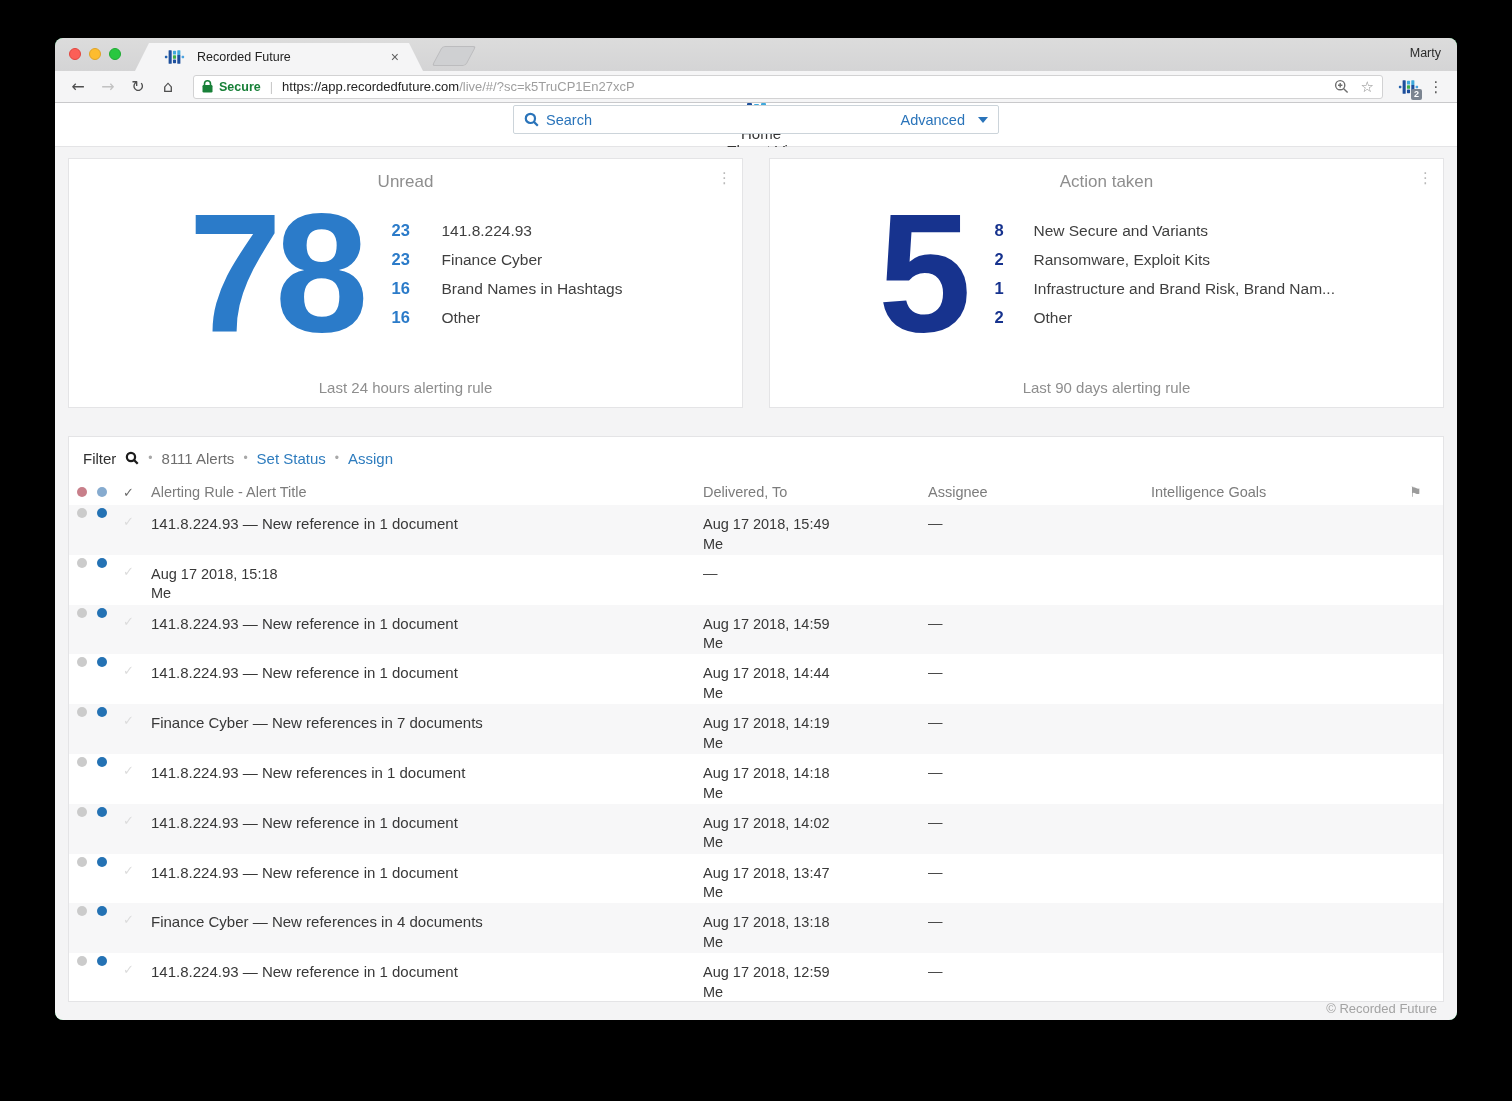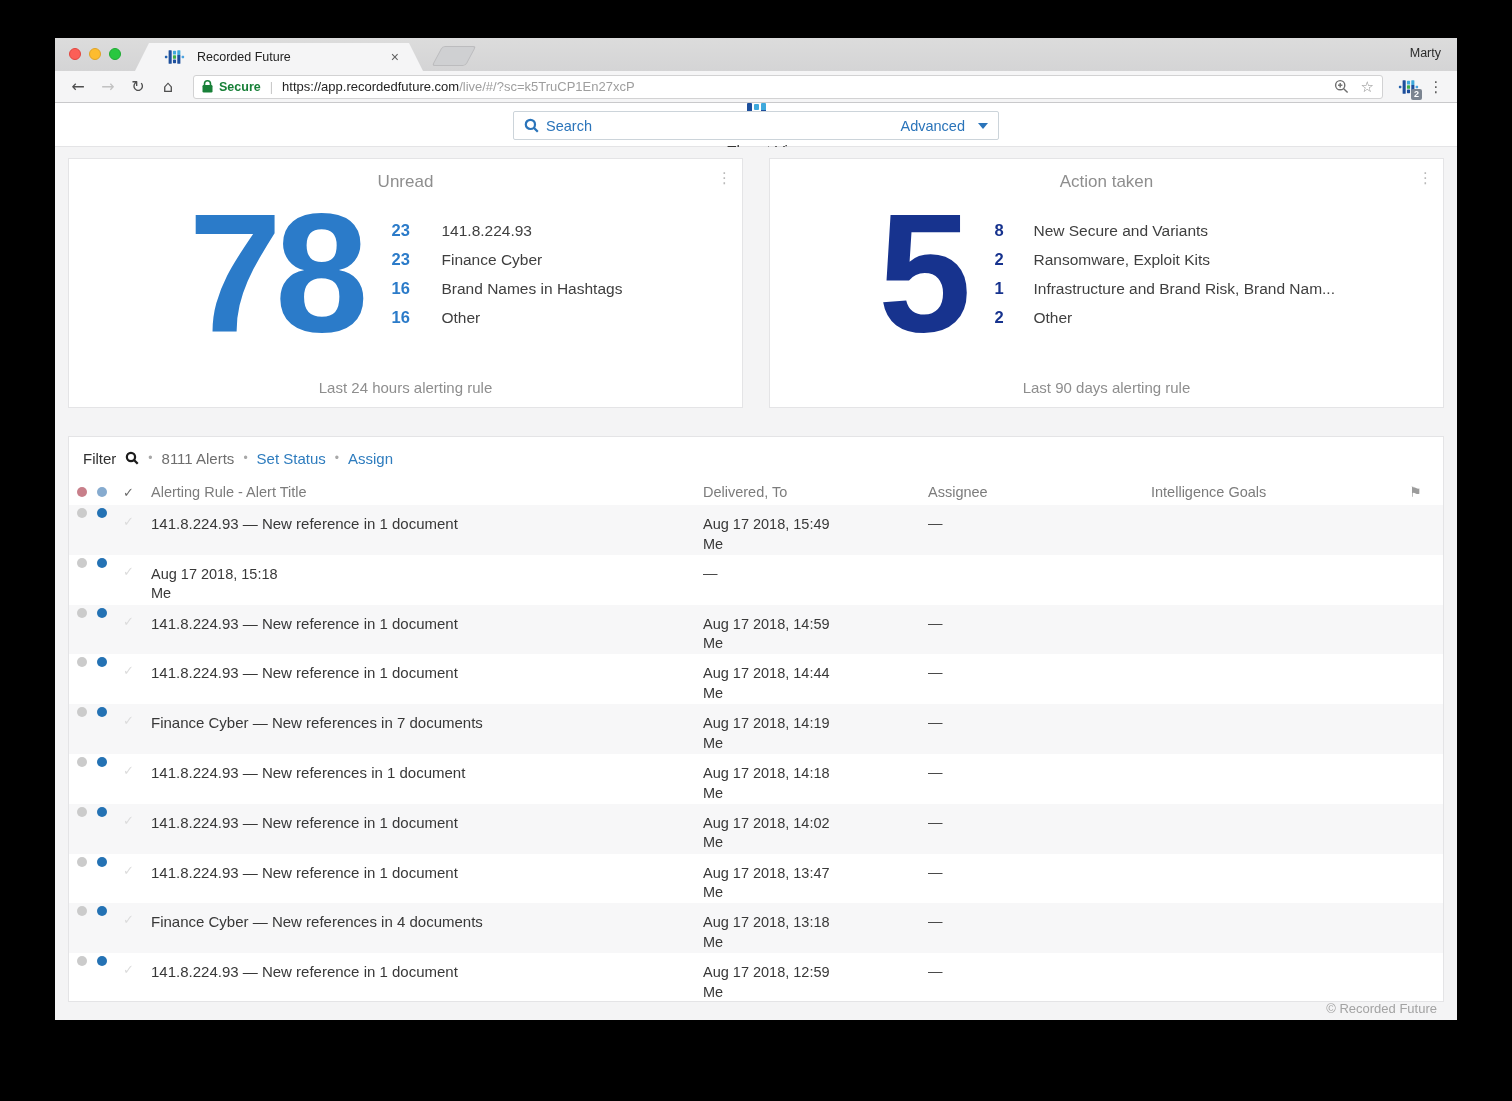--- a/index.html
+++ b/index.html
@@ -1,20 +1,20 @@
 <!DOCTYPE html>
 <html><head>
 <meta charset="utf-8">
 <style>
   * { margin:0; padding:0; box-sizing:border-box; }
   html,body { width:1512px; height:1101px; background:#000; font-family:"Liberation Sans", sans-serif; }
 
   .window{
     position:absolute; left:55px; top:38px; width:1402px; height:982px;
-    border-radius:0; overflow:hidden; background:#22c55e;
+    border-radius:8px; overflow:hidden; background:#22c55e;
     box-shadow:0 25px 70px rgba(0,0,0,.65);
   }
 
   
   .tabstrip{ position:relative; height:33px; background:linear-gradient(#dcdcdc,#d4d4d5); }
   .lights{ position:absolute; left:14px; top:10px; display:flex; gap:8px; }
   .light{ width:12px; height:12px; border-radius:50%; }
   .light.red{ background:#fc5f57; border:1px solid #e2463f; }
   .light.yellow{ background:#fdbc2f; border:1px solid #e0a426; }
   .light.green{ background:#29c73f; border:1px solid #1eab32; }
@@ -72,21 +72,21 @@
   
   .appbar{
     position:relative; height:44px; background:#fff; border-bottom:1px solid #e4e4e6;
     display:flex; align-items:center; padding:0 12px;flex-direction:column;
   }
   .appbar .nav-label{ font-size:15px; color:#333; }
   .home-link{ margin-left:10px; }
   .tv-link{ margin-left:30px; }
   .tiny-kebab{ font-family:"DejaVu Sans", sans-serif; font-size:12px; color:#c4c4c4; margin-left:5px; }
   .searchbox{
-    position:absolute; left:458px; top:8px; width:486px; height:29px;
+    position:absolute; left:458px; top:2px; width:486px; height:29px;
     background:#fff; border:1px solid #ccd4da; border-radius:2px;
     display:flex; align-items:center; padding:0 10px; gap:7px;
   }
   .search-text{ font-size:14.5px; color:#2a74ba; flex:1; }
   .advanced-label{ font-size:14.5px; color:#2a74ba; }
   .adv-caret{ width:0; height:0; border-left:5px solid transparent; border-right:5px solid transparent; border-top:6px solid #2a74ba; margin-left:6px; }
   .alerts-right{ margin-left:auto; display:flex; align-items:flex-end;gap:32px; }
 
   
   .content{ position:relative; height:873px; padding:11px 13px 0; background:#f4f4f5; }

